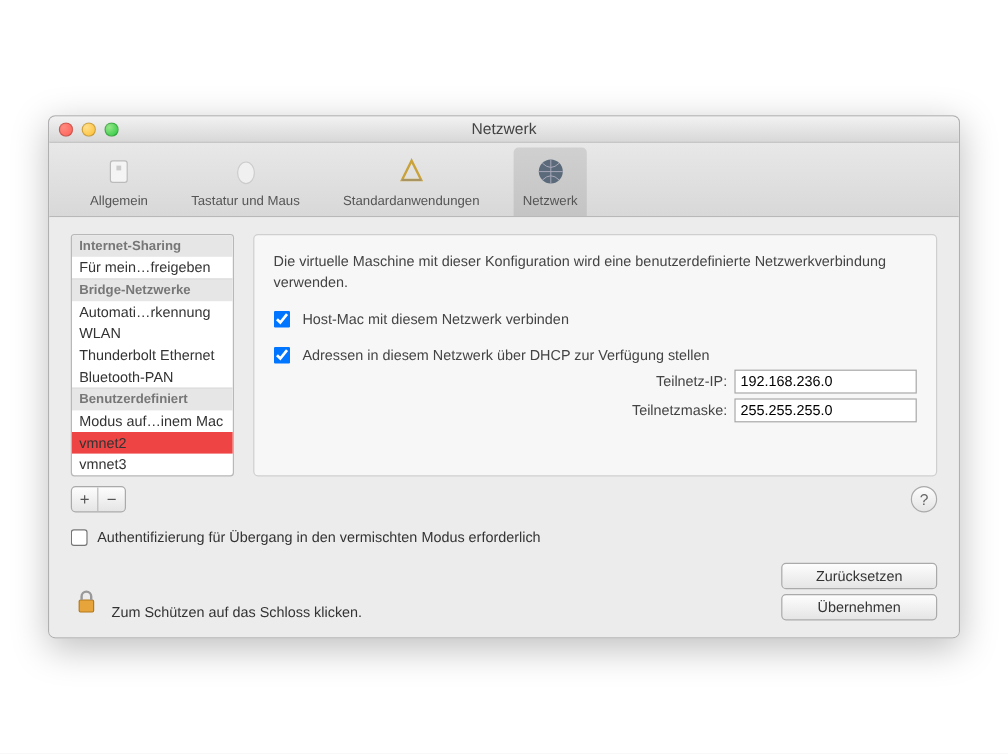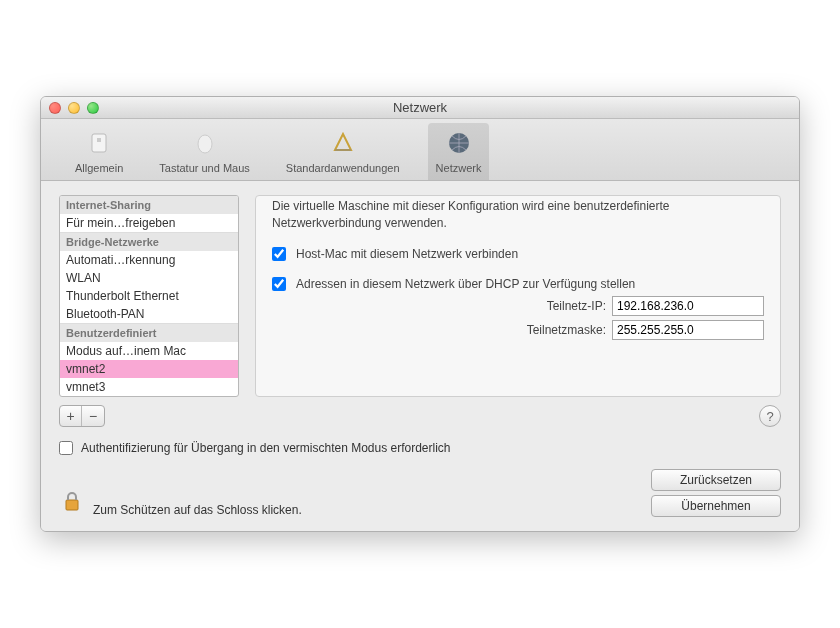--- a/index.html
+++ b/index.html
@@ -68,21 +68,21 @@
     .toolbar-item.active {
       background: linear-gradient(#d0d0d0, #c4c4c4);
     }
     .toolbar-icon { width: 32px; height: 32px; display: flex; align-items: center; justify-content: center; }
     .content {
       background: #ececec;
       padding: 14px 18px;
     }
     .main-row { display: flex; gap: 16px; }
     .sidebar {
-      width: 180px;
+      width: 136px;
       background: #fff;
       border: 1px solid #b8b8b8;
       border-radius: 3px;
       overflow: hidden;
     }
     .sidebar-header {
       background: #e6e6e6;
       color: #777;
       font-weight: bold;
       font-size: 11px;
@@ -91,27 +91,27 @@
     }
     .sidebar-header:first-child { border-top: none; }
     .sidebar-item {
       padding: 2px 6px;
       font-size: 12px;
       white-space: nowrap;
       overflow: hidden;
       text-overflow: ellipsis;
       cursor: pointer;
     }
-    .sidebar-item.selected { background: #f9a8d4; }
+    .sidebar-item.selected { background: #ef4444; }
     .detail {
       flex: 1;
       background: #f7f7f7;
       border: 1px solid #cfcfcf;
       border-radius: 4px;
-      padding: 2px 16px;
+      padding: 14px 16px;
       font-size: 12px;
       color: #444;
     }
     .detail-desc { margin-bottom: 14px; line-height: 1.4; }
     .check-row { display: flex; align-items: flex-start; gap: 10px; margin-bottom: 14px; }
     .check-row input[type=checkbox] { margin-top: 1px; width: 14px; height: 14px; flex-shrink: 0; }
     .check-row label { line-height: 1.35; }
     .field-row {
       display: flex;
       align-items: center;

